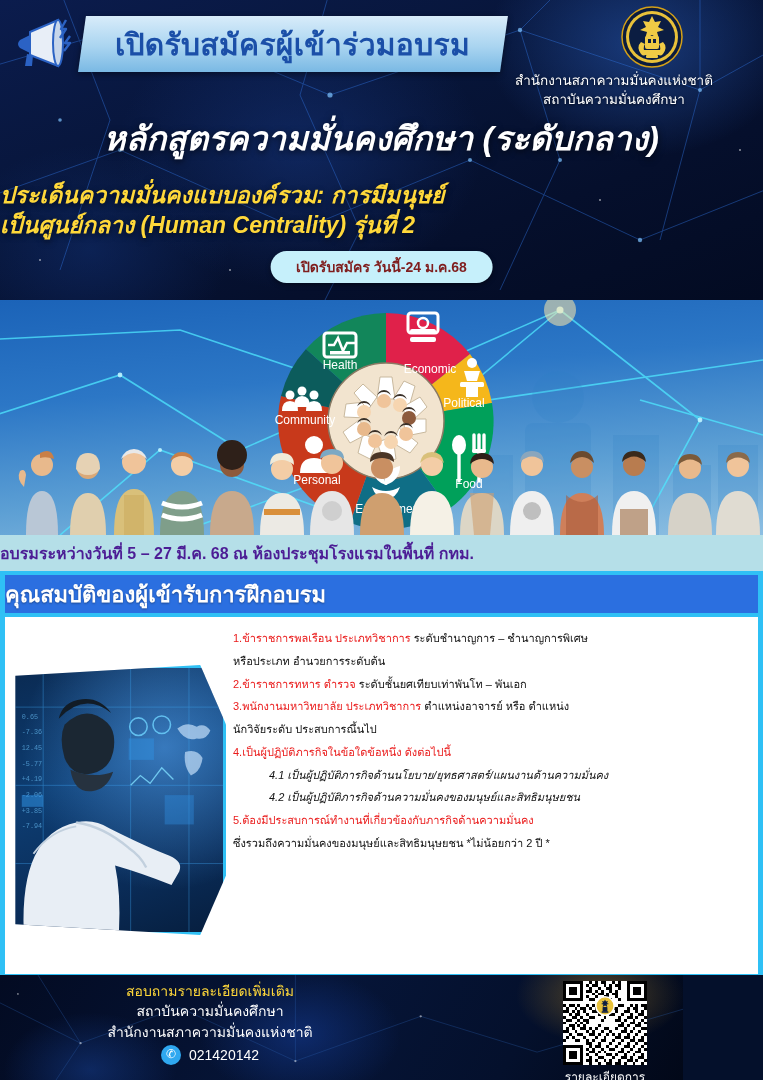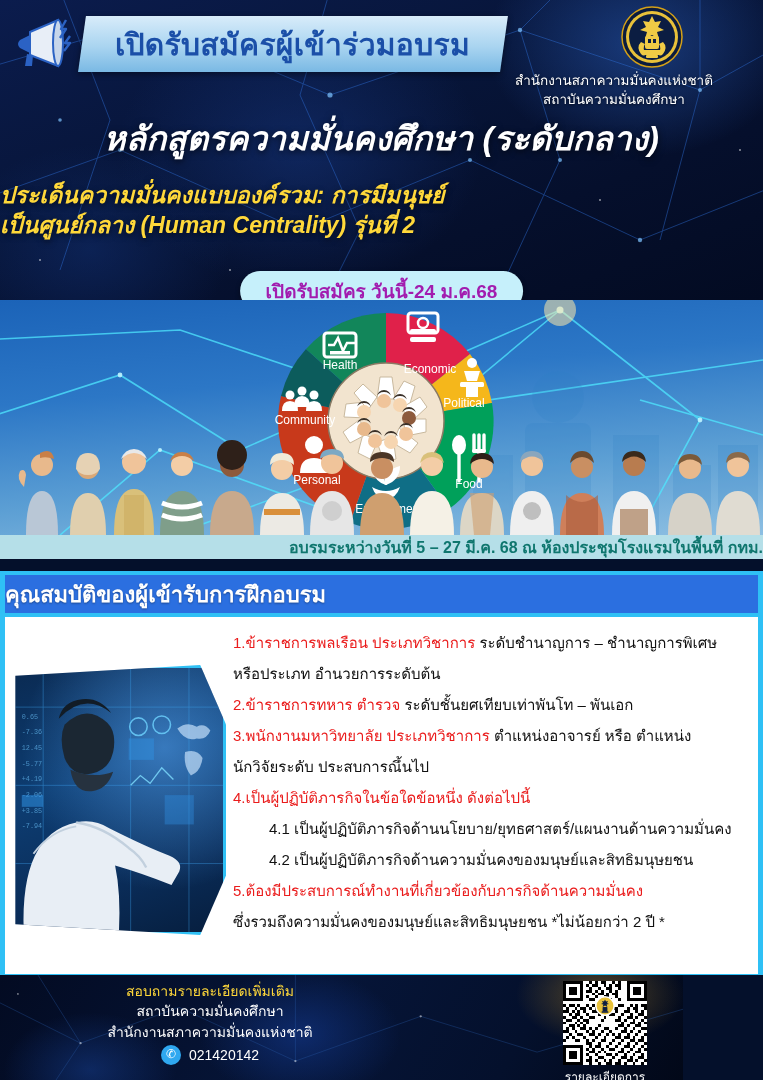--- a/index.html
+++ b/index.html
@@ -51,45 +51,45 @@
     position:absolute; left:0; top:112px; width:763px; text-align:center;
     font-size:33px; font-weight:bold; font-style:italic; color:#ffffff;
     letter-spacing:.2px; text-shadow:0 2px 7px rgba(0,0,0,.65);
   }
   .subtitle {
     position:absolute; left:0; top:180px; width:763px; 
     font-size:23px; font-weight:bold; font-style:italic; color:#ffd83a;
     line-height:1.32; text-shadow:0 2px 6px rgba(0,0,0,.6);
   }
   .date-badge {
-    position:absolute; left:50%; transform:translateX(-50%); top:271px;
+    position:absolute; left:50%; transform:translateX(-50%); top:251px;
     background:#c6f0fb; border-radius:22px; padding:5px 26px;
-    font-size:19px; font-weight:bold; color:#a21caf; white-space:nowrap;
+    font-size:14px; font-weight:bold; color:#7f1d1d; white-space:nowrap;
     box-shadow:0 2px 5px rgba(0,0,0,.4);
   }
 
   
   .midband {
     position:absolute; top:300px; left:0; width:763px; height:235px;
     background:linear-gradient(175deg,#1b63b8 0%,#2c77c6 35%,#5c9fd4 70%,#8dbfe2 100%);
     overflow:hidden;
   }
   .midband svg.net2 { position:absolute; inset:0; width:100%; height:100%; }
   .skyline { position:absolute; right:0; bottom:0; width:300px; height:200px; opacity:.35; }
 
   .wheel { position:absolute; left:246px; top:8px; width:280px; height:226px; }
 
   .crowd { position:absolute; left:0; bottom:0; width:763px; height:100px; }
 
   
   .datestrip {
-    position:absolute; top:535px; left:0; width:763px; height:24px;
+    position:absolute; top:535px; left:0; width:763px; height:36px;
     background:#b5dfe8;
-    display:flex; align-items:center; justify-content:flex-end;
-    font-size:16px; color:#0f766e; font-weight:600;
+    display:flex; align-items:center; justify-content:flex-start;
+    font-size:16px; color:#4c1d95; font-weight:600;
   }
 
   
   .qual-wrap {
     position:absolute; top:571px; left:0; width:763px; height:404px;
     background:#2fc0f5; padding:4px 5px 5px 5px;
   }
   .qual-header {
     height:38px; background:#2b6fe0;
     display:flex; align-items:center; justify-content:flex-start;
@@ -107,25 +107,25 @@
       radial-gradient(circle at 72% 30%, rgba(90,170,250,.55), transparent 60%),
       linear-gradient(160deg,#0a2a52 0%,#0d3d72 40%,#0a2c58 75%,#061e3e 100%);
     border:3px solid #2fc0f5;
     overflow:hidden;
     text-align:center;
   }
   .photo svg { position:absolute; inset:0; width:100%; height:100%; }
 
   .qual-list {
     position:absolute; left:228px; top:10px; width:528px;
-    font-size:15px; line-height:2.07; color:#111111;
+    font-size:11px; line-height:2.07; color:#111111;
   }
   .qual-list .li { white-space:nowrap; }
   .red { color:#ea1c1c; }
-  .sub { padding-left:36px; }
+  .sub { padding-left:36px;font-style:italic; }
 
   
   .footer {
     position:absolute; top:975px; left:0; width:683px; height:105px;
     background:
       radial-gradient(ellipse 120px 70px at 600px 20px, rgba(200,150,40,.40), transparent 70%),
       radial-gradient(ellipse 140px 90px at 300px 60px, rgba(20,60,150,.55), transparent 72%),
       radial-gradient(ellipse 120px 80px at 90px 95px, rgba(25,70,160,.45), transparent 72%),
       linear-gradient(120deg,#030b22 0%,#061538 45%,#04102c 75%,#020818 100%);
     overflow:hidden;

